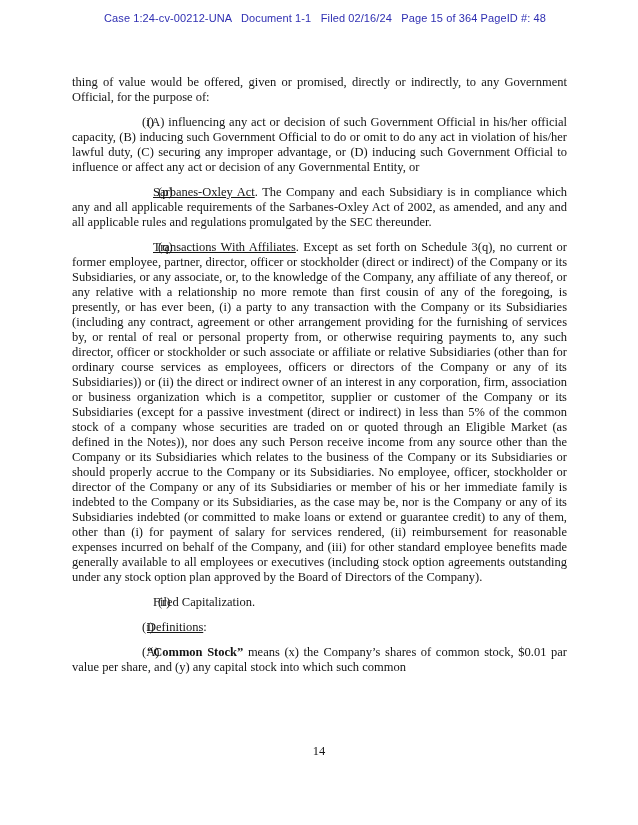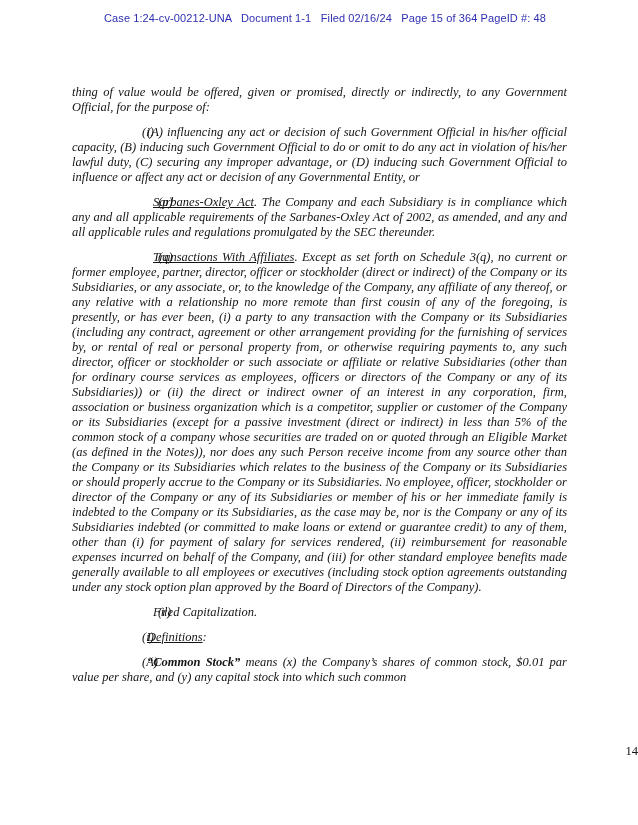--- a/index.html
+++ b/index.html
@@ -32,39 +32,38 @@
     top: 75px;
     left: 72px;
     width: 495px;
     font-family: "Liberation Serif", serif;
     font-size: 12.5px;
     line-height: 15px;
     color: #141414;
     text-align: justify;
   }
   .content p {
-    margin: 10px 0 10px 0;
-    font-style: italic;
+    margin: 0 0 10px 0;
   }
   
   .p1 { text-indent: 43px; }
   
   .p2 { margin-left: 43px; text-indent: 35px; }
   
   .p3 { margin-left: 78px; text-indent: 35px; }
   .lbl1 { display: inline-block; width: 38px; }
   .lbl2 { display: inline-block; width: 40px; }
   .u { text-decoration: underline; }
   .b { font-weight: bold; }
   .page-number {
     position: absolute;
     top: 744px;
     left: 0;
     right: 0;
-    text-align: right;
+    text-align: center;
     font-family: "Liberation Serif", serif;
     font-size: 12.5px;
     color: #141414;
   }
 </style>
 </head>
 <body>
 
 <div class="page">
 

